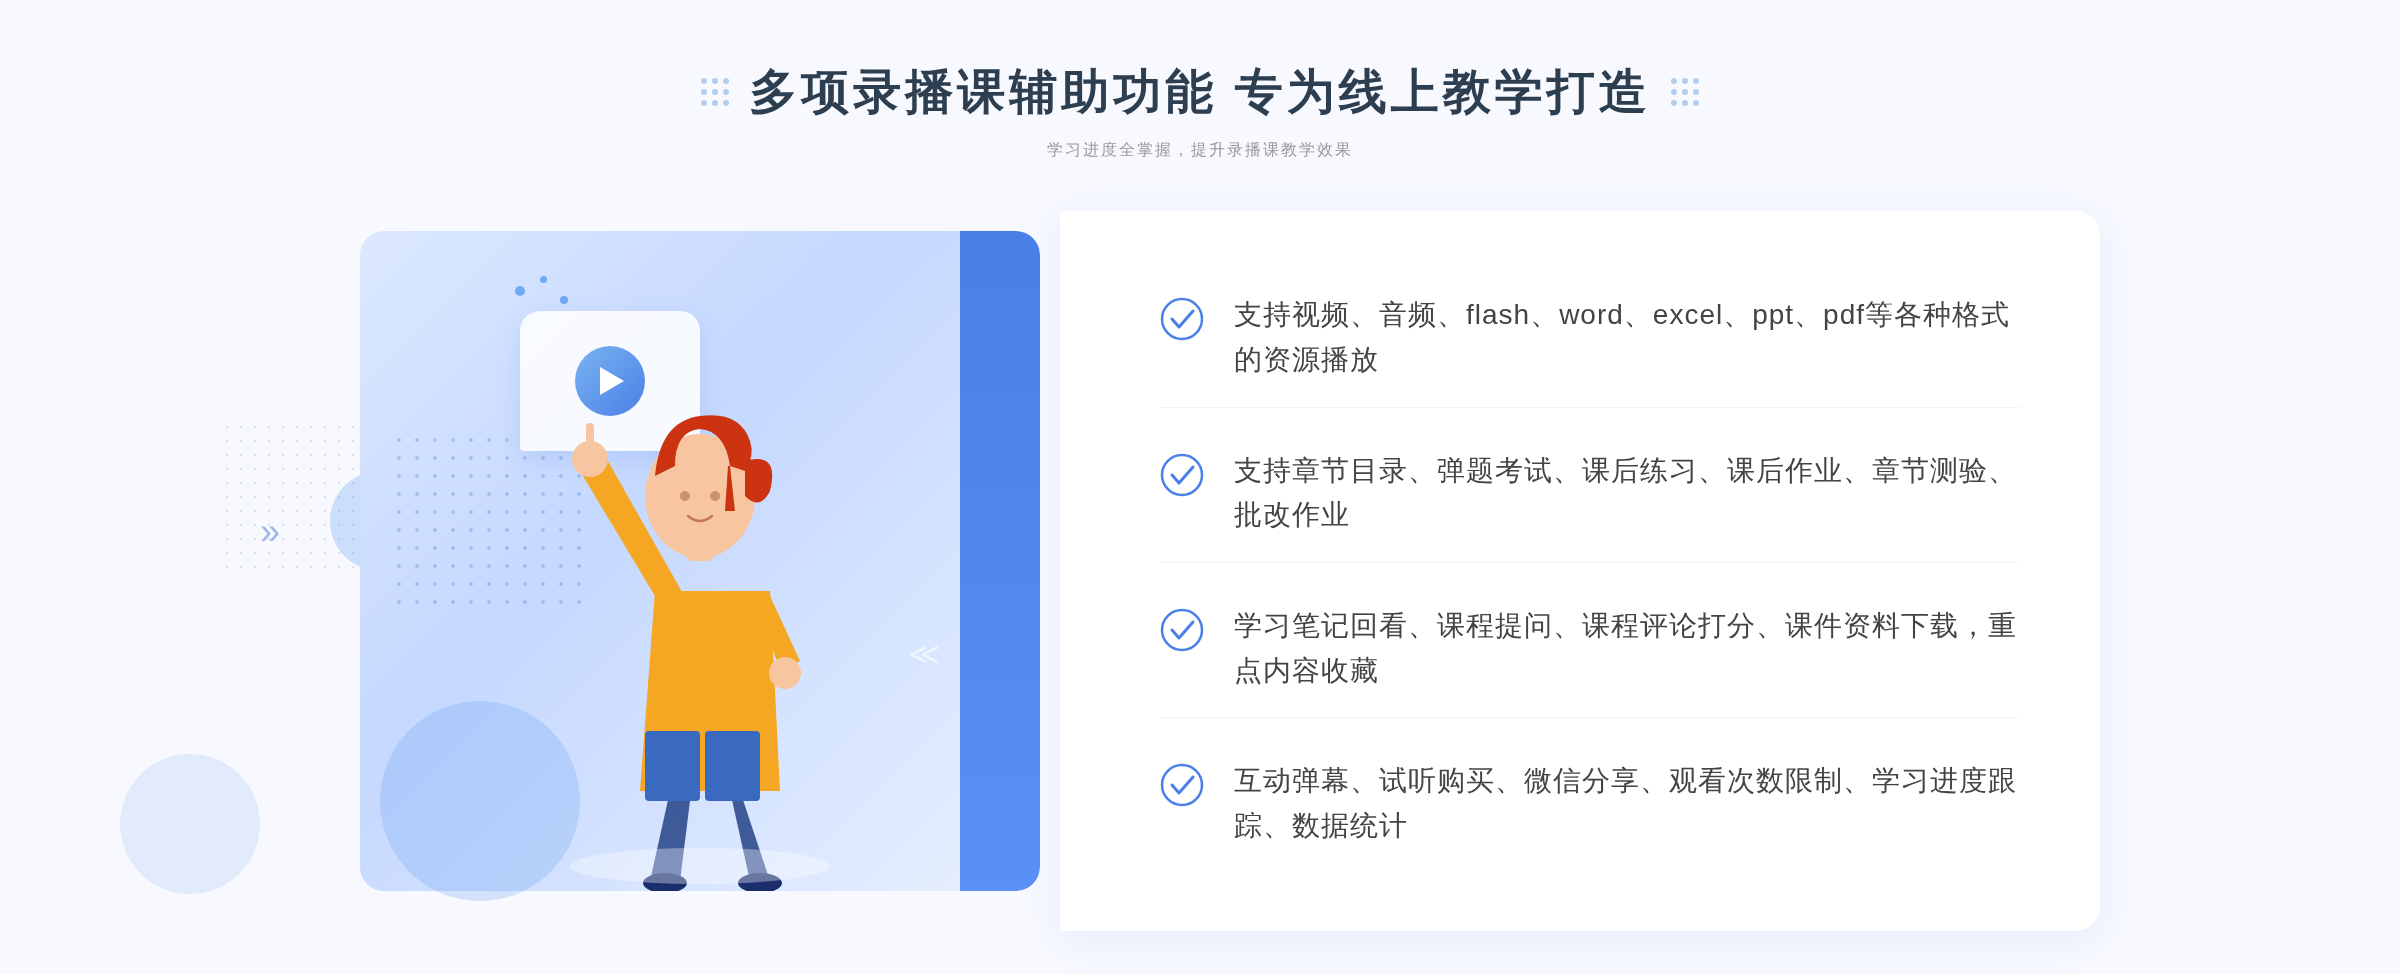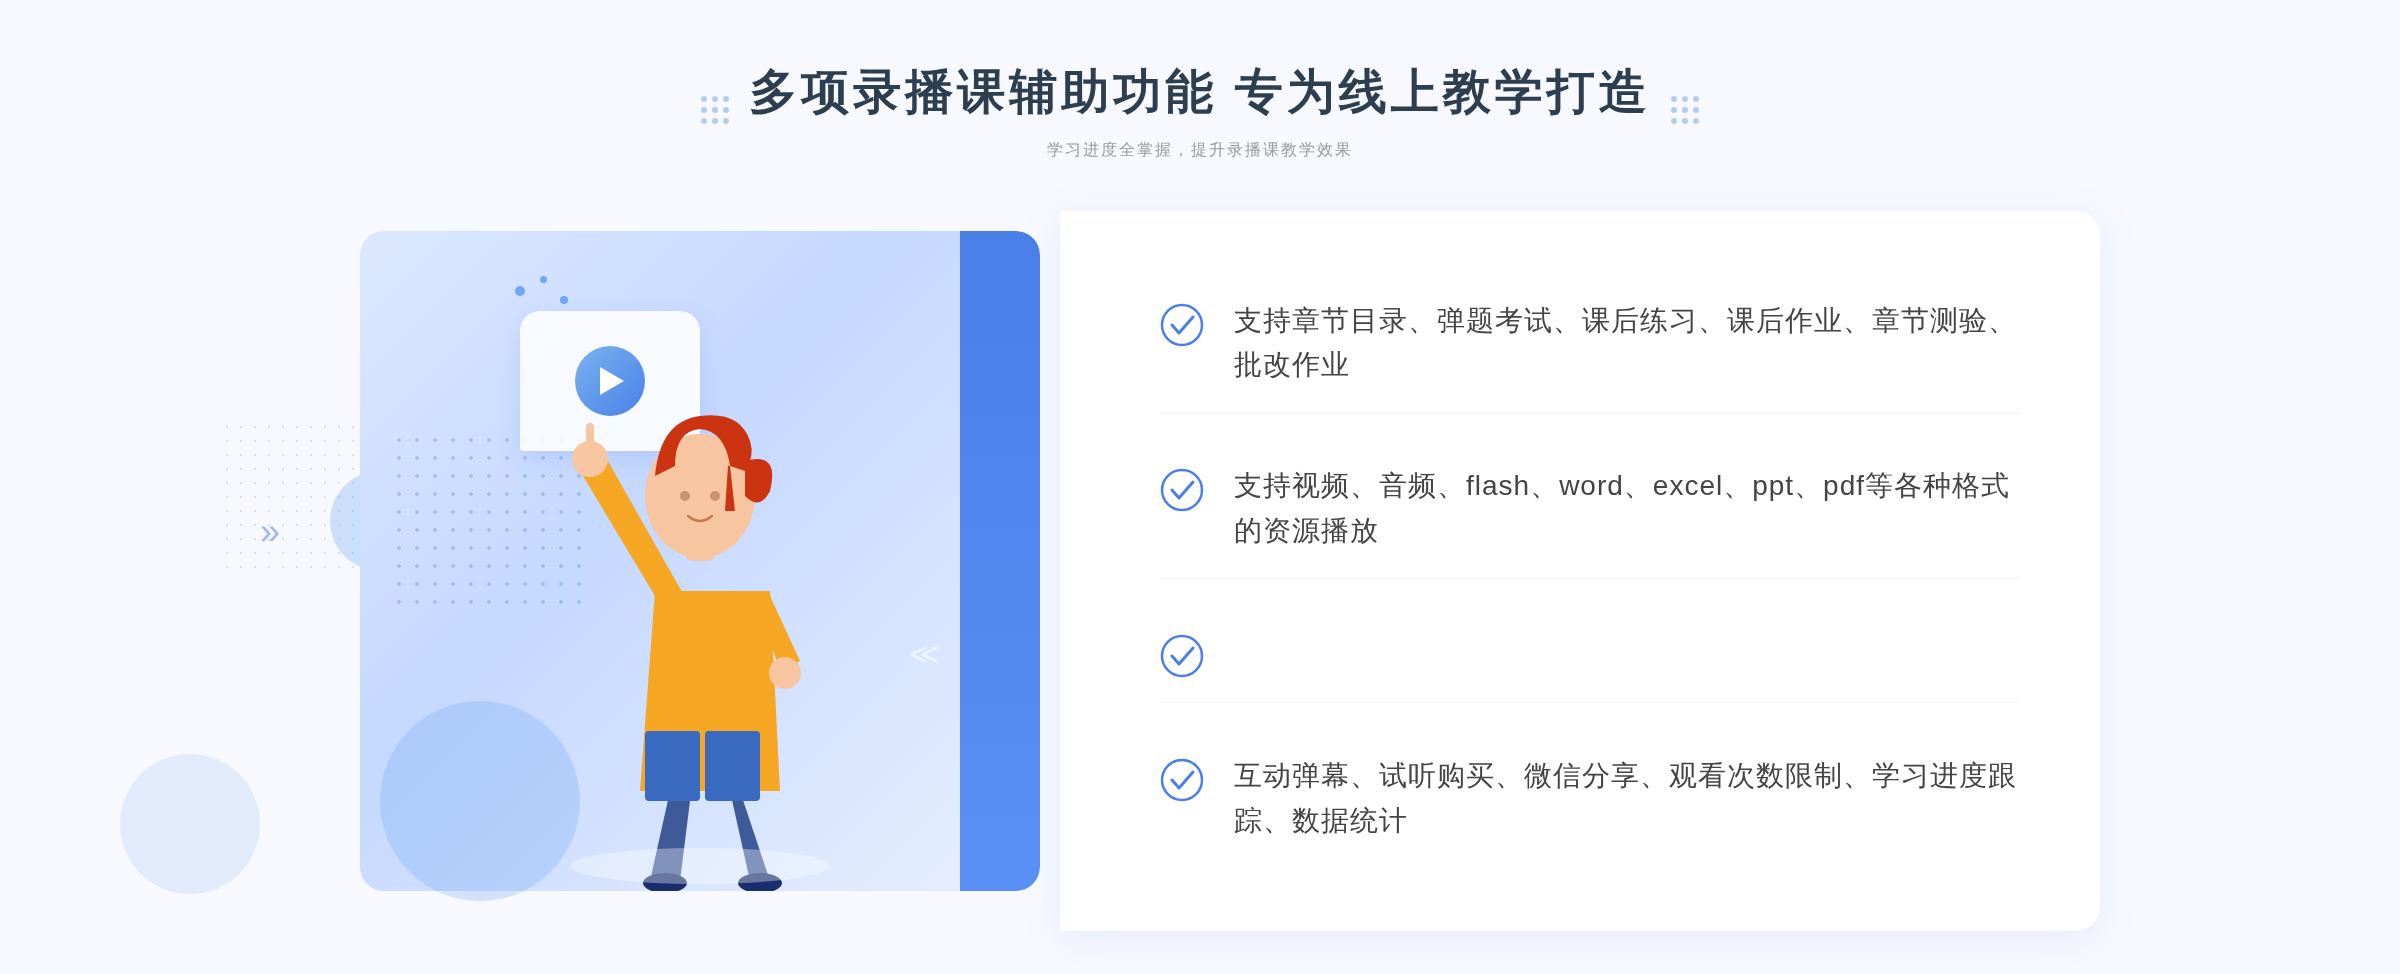--- a/index.html
+++ b/index.html
@@ -44,21 +44,21 @@
 
     
     .header-section {
       margin-top: 60px;
       text-align: center;
       position: relative;
     }
 
     .header-title-row {
       display: flex;
-      align-items: flex-end;
+      align-items: center;
       justify-content: center;
       gap: 20px;
     }
 
     .dots-decoration {
       display: flex;
       flex-direction: column;
       gap: 5px;
       opacity: 0.4;
     }
@@ -436,40 +436,41 @@
 
     <div class="features-panel">
 
       <div class="feature-item">
         <div class="check-icon">
           <svg viewBox="0 0 44 44" xmlns="http://www.w3.org/2000/svg">
             <circle cx="22" cy="22" r="20" fill="none" stroke="#4a7fe8" stroke-width="2.5"></circle>
             <path d="M12 22 L19 30 L33 14" stroke="#4a7fe8" stroke-width="3" fill="none" stroke-linecap="round" stroke-linejoin="round"></path>
           </svg>
         </div>
-        <span class="feature-text">支持章节目录、弹题考试、课后练习、课后作业、章节测验、批改作业</span>
+        <span class="feature-text">支持视频、音频、flash、word、excel、ppt、pdf等各种格式的资源播放</span>
       </div>
 
       <div class="feature-item">
         <div class="check-icon">
           <svg viewBox="0 0 44 44" xmlns="http://www.w3.org/2000/svg">
             <circle cx="22" cy="22" r="20" fill="none" stroke="#4a7fe8" stroke-width="2.5"></circle>
             <path d="M12 22 L19 30 L33 14" stroke="#4a7fe8" stroke-width="3" fill="none" stroke-linecap="round" stroke-linejoin="round"></path>
           </svg>
         </div>
-        <span class="feature-text">支持视频、音频、flash、word、excel、ppt、pdf等各种格式的资源播放</span>
+        <span class="feature-text">支持章节目录、弹题考试、课后练习、课后作业、章节测验、批改作业</span>
       </div>
 
       <div class="feature-item">
         <div class="check-icon">
           <svg viewBox="0 0 44 44" xmlns="http://www.w3.org/2000/svg">
             <circle cx="22" cy="22" r="20" fill="none" stroke="#4a7fe8" stroke-width="2.5"></circle>
             <path d="M12 22 L19 30 L33 14" stroke="#4a7fe8" stroke-width="3" fill="none" stroke-linecap="round" stroke-linejoin="round"></path>
           </svg>
         </div>
+        <span class="feature-text">学习笔记回看、课程提问、课程评论打分、课件资料下载，重点内容收藏</span>
       </div>
 
       <div class="feature-item">
         <div class="check-icon">
           <svg viewBox="0 0 44 44" xmlns="http://www.w3.org/2000/svg">
             <circle cx="22" cy="22" r="20" fill="none" stroke="#4a7fe8" stroke-width="2.5"></circle>
             <path d="M12 22 L19 30 L33 14" stroke="#4a7fe8" stroke-width="3" fill="none" stroke-linecap="round" stroke-linejoin="round"></path>
           </svg>
         </div>
         <span class="feature-text">互动弹幕、试听购买、微信分享、观看次数限制、学习进度跟踪、数据统计</span>

